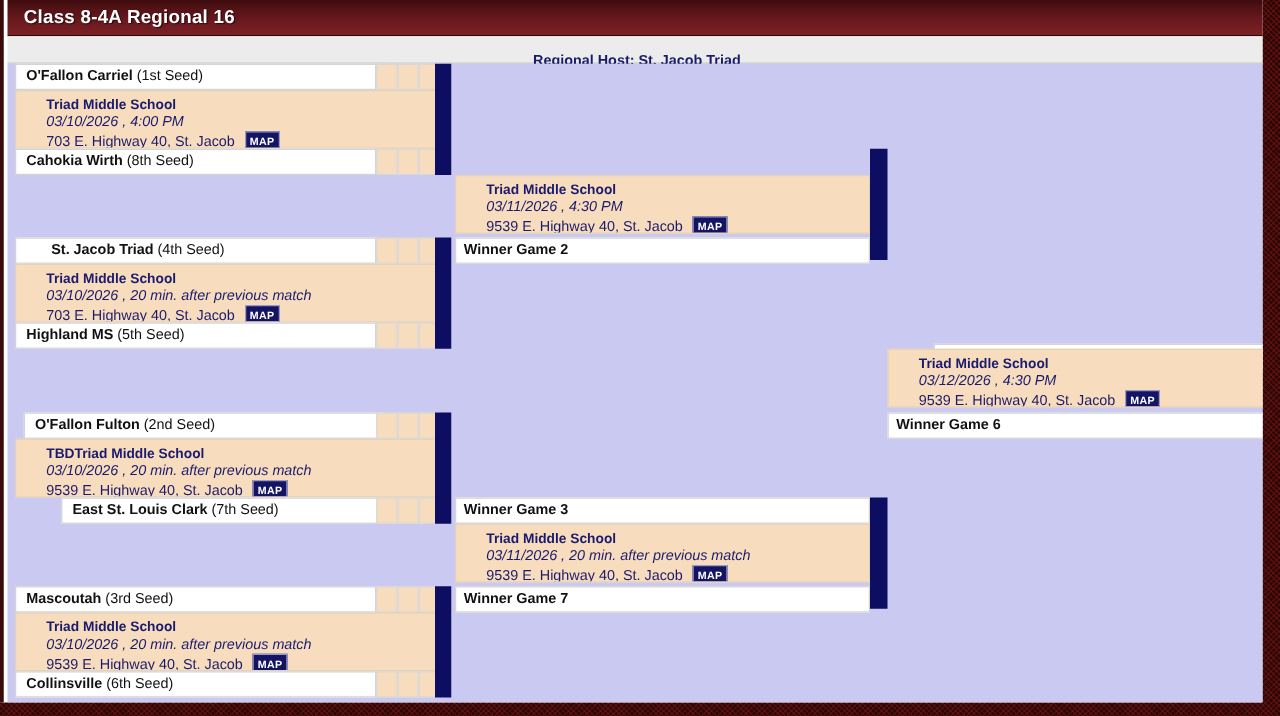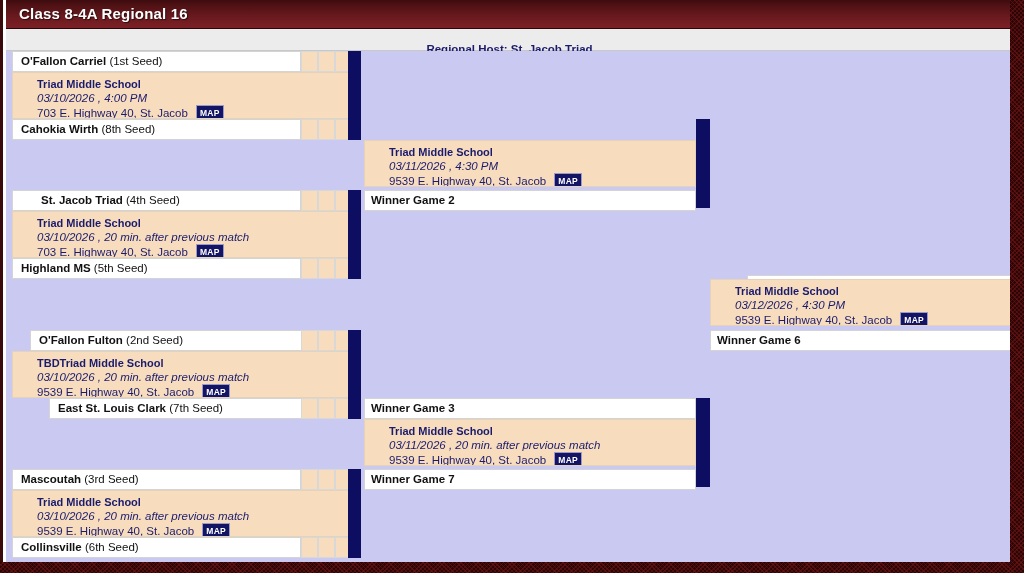--- a/index.html
+++ b/index.html
@@ -188,21 +188,21 @@
     <div class="cell team" style="left:6px; top:207px; width:289px;">
       <span class="tname">Highland MS</span>
       <span class="tseed">(5th Seed)</span>
     </div>
     <div class="cell scorebox" style="left:295px; top:207px; width:17px;"></div>
     <div class="cell scorebox" style="left:312px; top:207px; width:17px;"></div>
     <div class="cell scorebox" style="left:329px; top:207px; width:17px;"></div>
 
     <div class="cell navybar" style="left:342px; top:139px; width:13px; height:89px;"></div>
 
-    <div class="cell team" style="left:24px; top:279px; width:289px;">
+    <div class="cell team" style="left:13px; top:279px; width:289px;">
       <span class="tname">O'Fallon Fulton</span>
       <span class="tseed">(2nd Seed)</span>
     </div>
     <div class="cell scorebox" style="left:295px; top:279px; width:17px;"></div>
     <div class="cell scorebox" style="left:312px; top:279px; width:17px;"></div>
     <div class="cell scorebox" style="left:329px; top:279px; width:17px;"></div>
 
     <div class="cell detail" style="left:6px; top:300px; width:340px; height:47px;">
       <div class="venue">TBDTriad Middle School</div>
       <div class="when">03/10/2026 , 20 min. after previous match</div>

